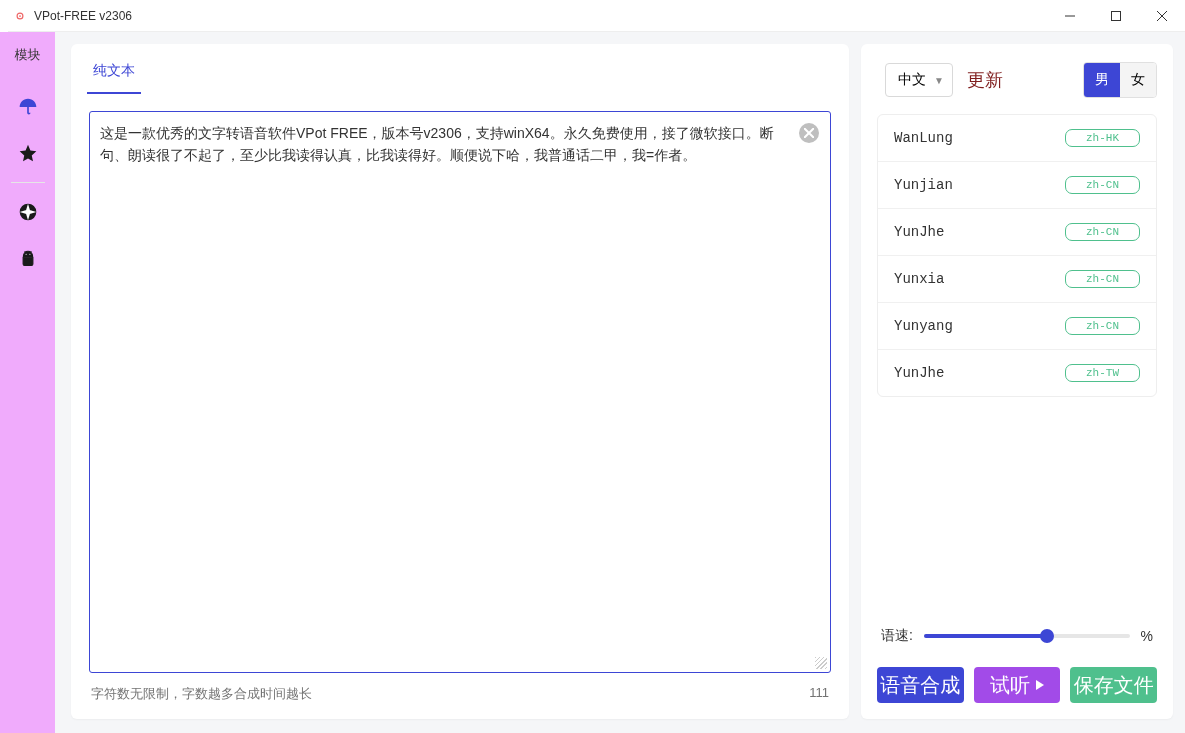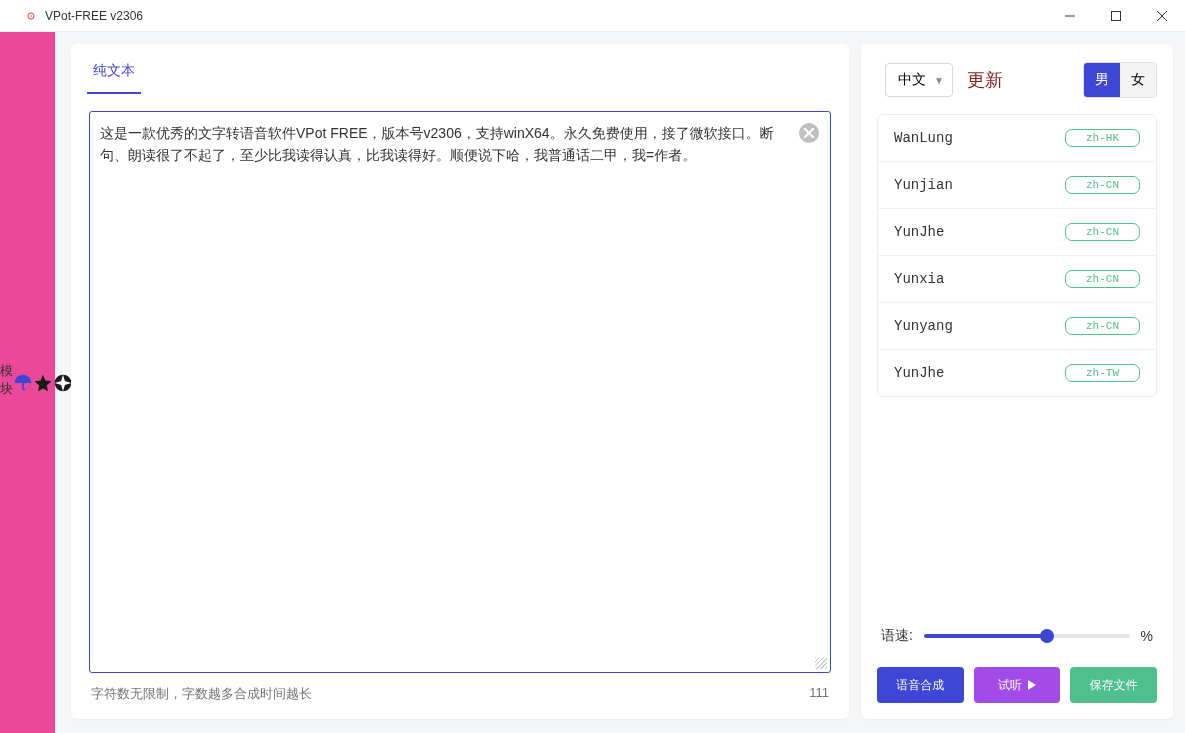--- a/index.html
+++ b/index.html
@@ -11,42 +11,43 @@
   height: 733px;
   display: flex;
   flex-direction: column;
   overflow: hidden;
 }
 
 .titlebar {
   height: 32px;
   display: flex;
   align-items: center;
-  padding-left: 23px;
+  padding-left: 4px;
   background: #fff;
   border-bottom: 1px solid #eee;
+  margin-left: 8px;
 }
 .titlebar .app-icon {
   width: 16px; height: 16px; margin-right: 6px;
   display: flex; align-items: center; justify-content: center;
 }
 .titlebar .title-text { font-size: 12px; color: #333; }
 .titlebar .win-controls { margin-left: auto; display: flex; }
 .titlebar .win-btn {
   width: 46px; height: 32px; display: flex; align-items: center; justify-content: center;
   font-size: 12px; cursor: pointer;
 }
 
 
 .app-body { flex: 1; display: flex; background: #f5f6f8; overflow: hidden; }
 .sidebar {
   width: 55px;
-  background: #ec4899;
+  background: #f0abfc;
   display: flex;
-  flex-direction: row;
+  flex-direction: column;
   align-items: center;
 }
 .sidebar-header { font-size: 13px; padding: 14px 0 20px; color: #333; }
 .sidebar-item {
   width: 55px; height: 46px; display: flex; align-items: center; justify-content: center;
   cursor: pointer; color: #333;
 }
 .sidebar-item.active svg { fill:#3d46d5;}
 .sidebar-item svg { fill:#1a1a1a; }
 .sidebar-divider { width: 34px; height: 1px; background: #e6e6e6; margin: 6px 0; }
@@ -105,21 +106,21 @@
 .voice-item:last-child { border-bottom:none; }
 .voice-name { font-size:14px; color:#333; }
 .voice-badge { font-size:11px; padding:2px 20px; border:1px solid #4fc08d; color:#4fc08d; border-radius:7px; }
 
 .speed-row { display:flex; align-items:center; gap: 11px; margin: 20px 4px 12px; font-size:14px; color:#333; }
 .slider-track { flex:1; height:4px; background:#e6e6e6; border-radius:2px; position:relative; }
 .slider-fill { position:absolute; left:0; top:0; height:100%; background:#3d46d5; border-radius:2px; }
 .slider-thumb { position:absolute; top:50%; width:14px; height:14px; border-radius:50%; background:#3d46d5; transform:translate(-50%,-50%); }
 
 .action-row { display:flex; gap: 10px; margin-top: 10px; }
-.btn { flex:1; height:36px; border:none; border-radius:4px; color:#fff; font-size:12px; cursor:pointer; display:flex; align-items:center; justify-content:center; gap:6px; }
+.btn { flex:1; height:36px; border:none; border-radius:4px; color:#fff; font-size:20px; cursor:pointer; display:flex; align-items:center; justify-content:center; gap:6px; }
 .btn.blue { background:#3d46d5; }
 .btn.purple { background:#a24be8; }
 .btn.green { background:#4fc08d; }
 .play-tri { width:0; height:0; border-left:8px solid #fff; border-top:5px solid transparent; border-bottom:5px solid transparent; }
 .right-spacer { flex:1; }
 .resize-handle {
   position:absolute; right:4px; bottom:4px; width:12px; height:12px;
   background: repeating-linear-gradient(135deg,#ccc 0 1px,transparent 1px 3px);
   cursor: se-resize;
 }

